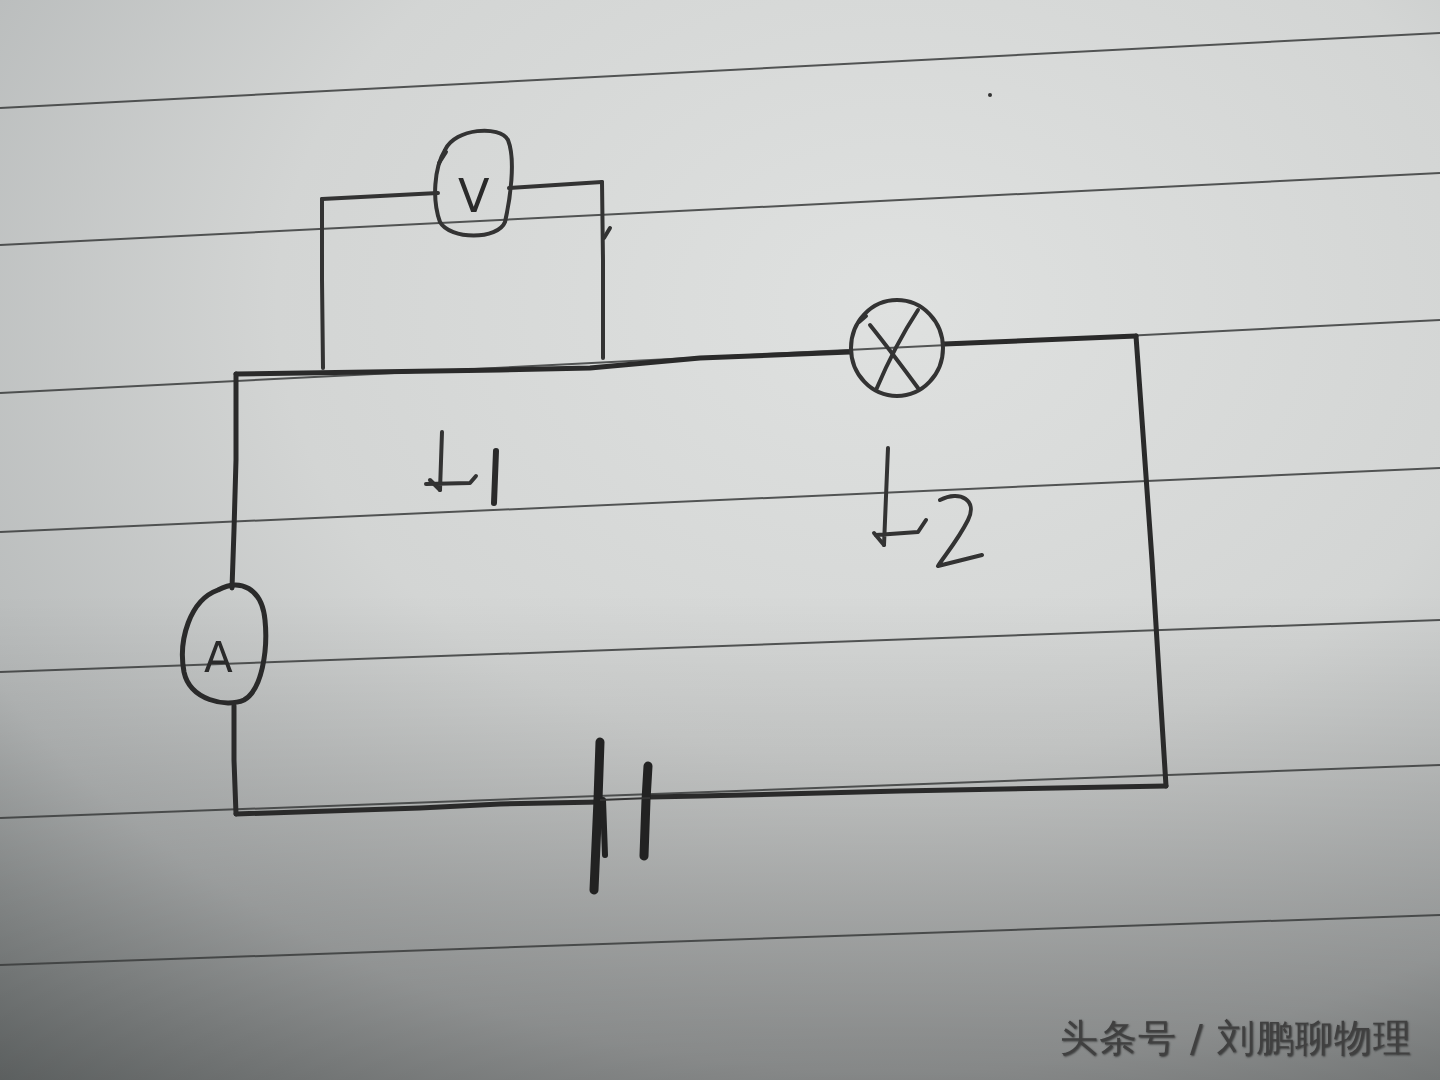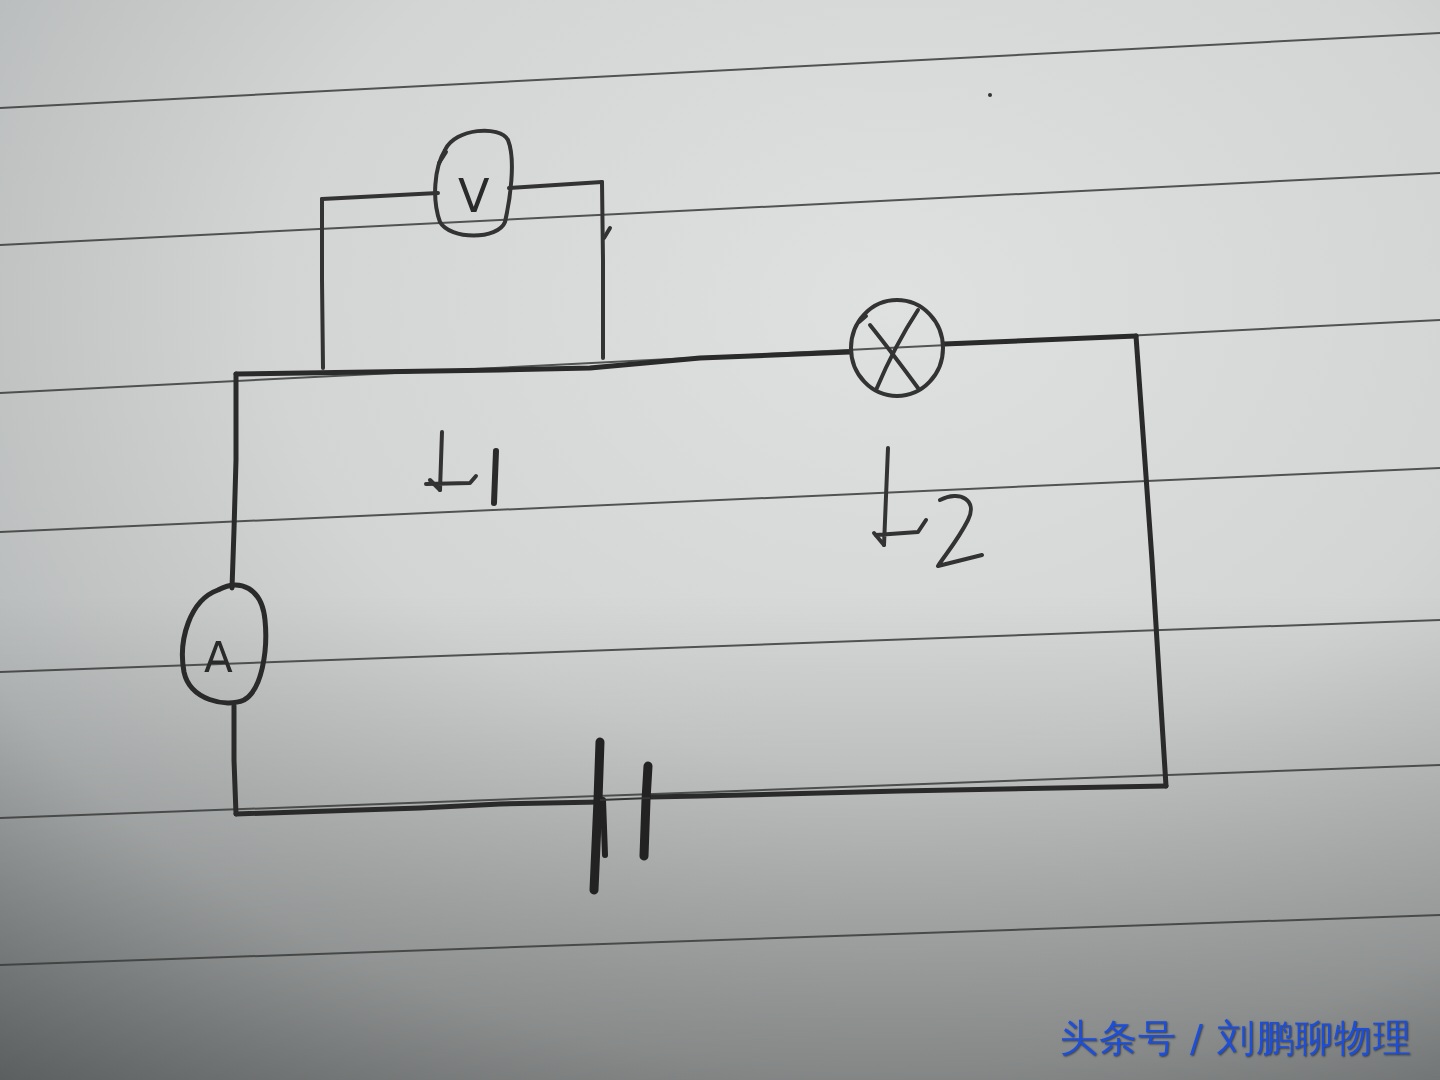--- a/index.html
+++ b/index.html
@@ -19,21 +19,21 @@
       position: absolute;
       left: 0; top: 0;
       width: 1440px; height: 1080px;
     }
     .watermark {
       position: absolute;
       right: 28px;
       bottom: 16px;
       font-family: "DejaVu Sans", sans-serif;
       font-size: 38px;
-      color: #1d4ed8;
+      color: #404040;
       letter-spacing: 1px;
       text-shadow: 1px 1px 2px rgba(0,0,0,0.55);
       white-space: nowrap;
     }
     .pen {
       fill: none;
       stroke: #2a2a2a;
       stroke-width: 5;
       stroke-linecap: round;
       stroke-linejoin: round;

